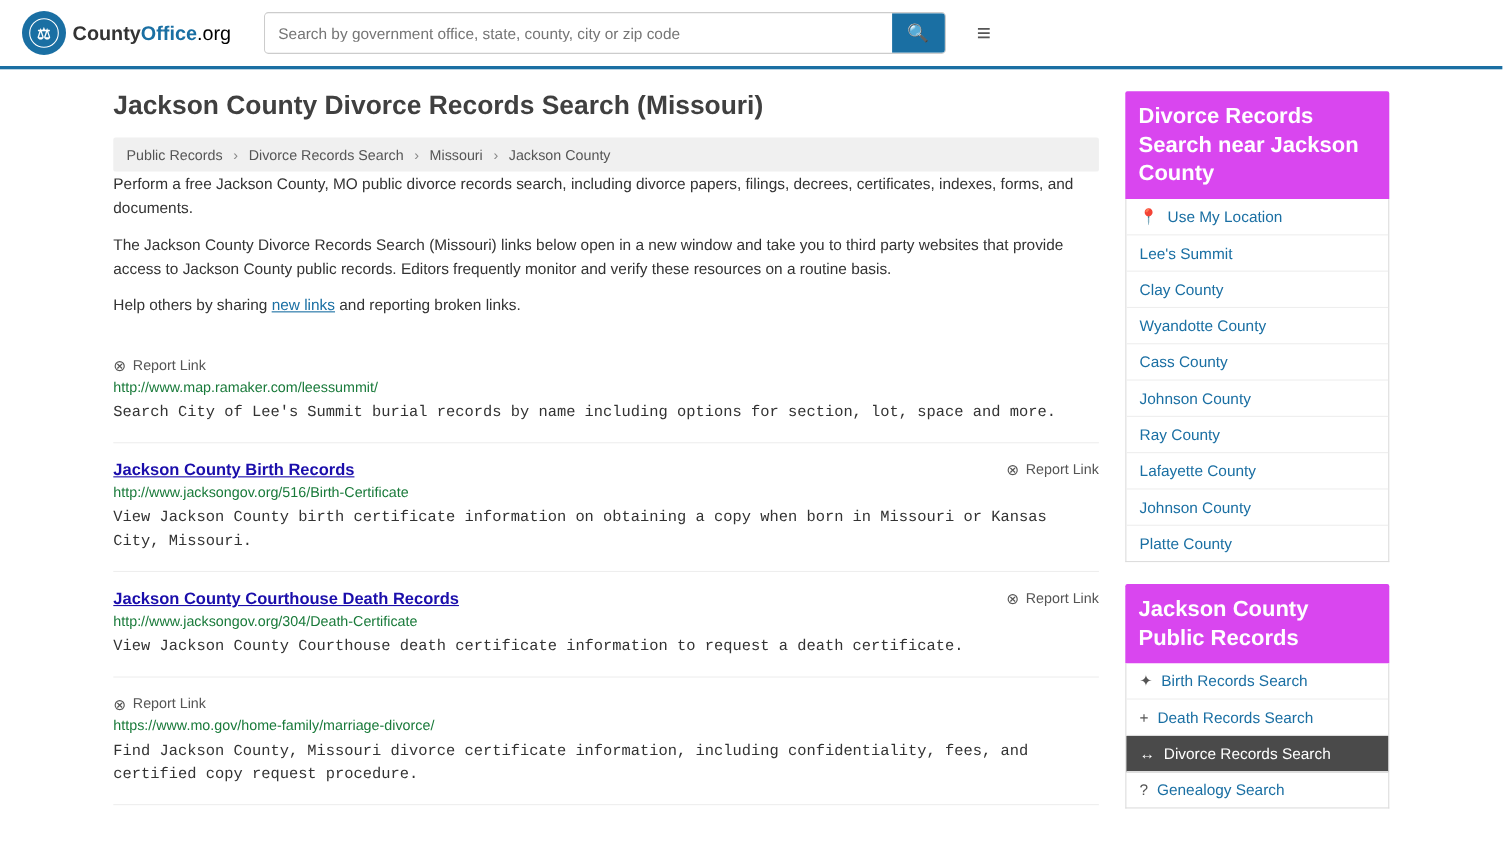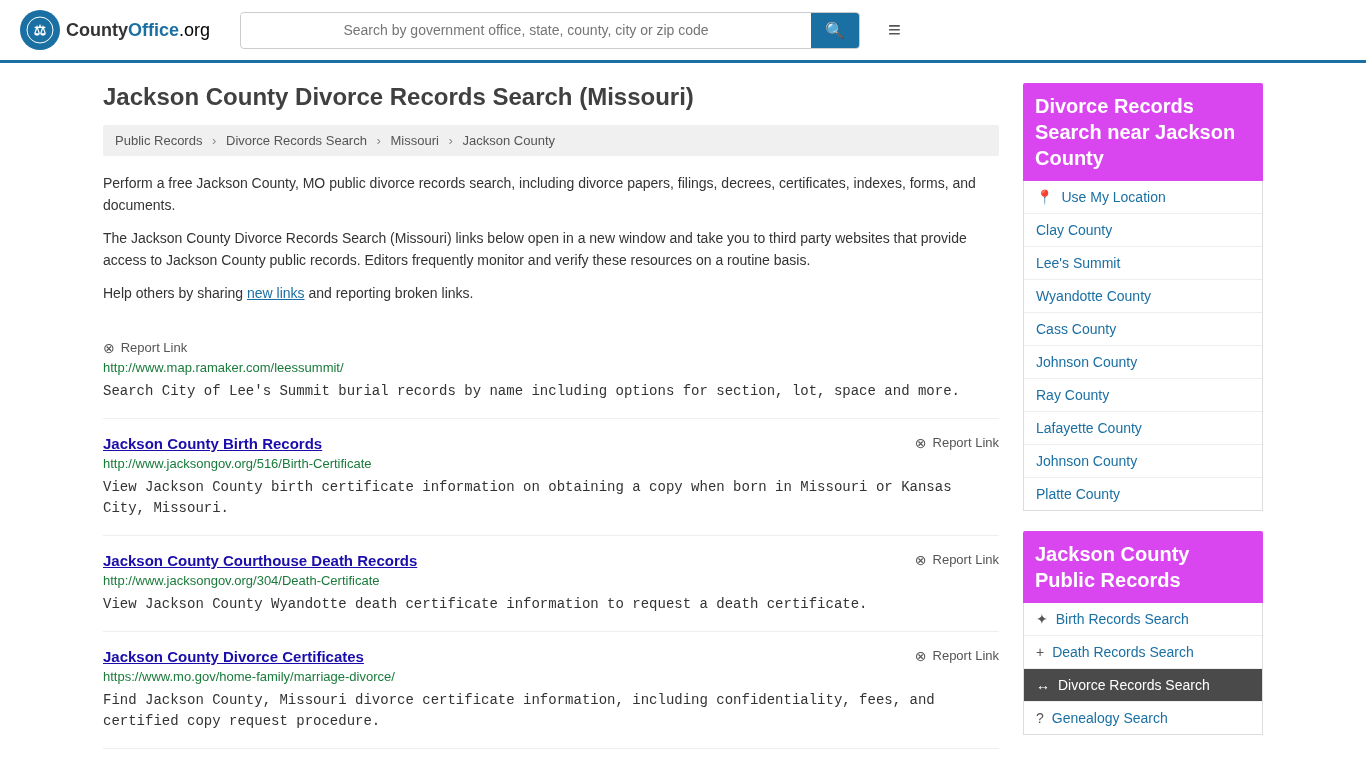--- a/index.html
+++ b/index.html
@@ -41,21 +41,20 @@
       overflow: hidden;
       max-width: 620px;
     }
     .search-input {
       flex: 1;
       border: none;
       padding: 8px 12px;
       font-size: 14px;
       outline: none;
       color: #999;
-      text-align: center;
     }
     .search-btn {
       background: #1a6fa3;
       border: none;
       padding: 8px 14px;
       cursor: pointer;
       color: #fff;
       font-size: 16px;
     }
     .menu-btn {
@@ -86,21 +85,20 @@
       color: #404040;
       margin-bottom: 14px;
     }
 
     
     .breadcrumb {
       background: #f0f0f0;
       padding: 8px 12px;
       font-size: 13px;
       color: #555;
-      margin-bottom: 16px;
       border-radius: 2px;
     }
     .breadcrumb a {
       color: #555;
       text-decoration: none;
     }
     .breadcrumb .sep { margin: 0 6px; color: #888; }
 
     
     .description {
@@ -277,25 +275,24 @@
   </div>
         <div class="record-item">
     <div class="record-header">
       <a class="record-title" href="#">Jackson County Courthouse Death Records</a>
       <div class="report-link">
         <span class="report-icon">⊗</span>
         <span>Report Link</span>
       </div>
     </div>
     <div class="record-url">http://www.jacksongov.org/304/Death-Certificate</div>
-    <div class="record-desc">View Jackson County Wyandotte death certificate information to request a death certificate.</div>
+    <div class="record-desc">View Jackson County Courthouse death certificate information to request a death certificate.</div>
   </div>
         <div class="record-item">
     <div class="record-header">
-      <a class="record-title" href="#">Jackson County Divorce Certificates</a>
       <div class="report-link">
         <span class="report-icon">⊗</span>
         <span>Report Link</span>
       </div>
     </div>
     <div class="record-url">https://www.mo.gov/home-family/marriage-divorce/</div>
     <div class="record-desc">Find Jackson County, Missouri divorce certificate information, including confidentiality, fees, and certified copy request procedure.</div>
   </div>
       </div>
 
@@ -303,24 +300,24 @@
 
   <div class="sidebar" id="sidebar">
       <div class="sidebar-section">
         <div class="sidebar-header">Divorce Records Search near Jackson County</div>
         <div class="sidebar-list">
           <div class="sidebar-item">
             <span class="sidebar-icon location-pin">📍</span>
             <a href="#">Use My Location</a>
           </div>
           <div class="sidebar-item">
+            <a href="#">Lee's Summit</a>
+          </div>
+          <div class="sidebar-item">
             <a href="#">Clay County</a>
-          </div>
-          <div class="sidebar-item">
-            <a href="#">Lee's Summit</a>
           </div>
           <div class="sidebar-item">
             <a href="#">Wyandotte County</a>
           </div>
           <div class="sidebar-item">
             <a href="#">Cass County</a>
           </div>
           <div class="sidebar-item">
             <a href="#">Johnson County</a>
           </div>

